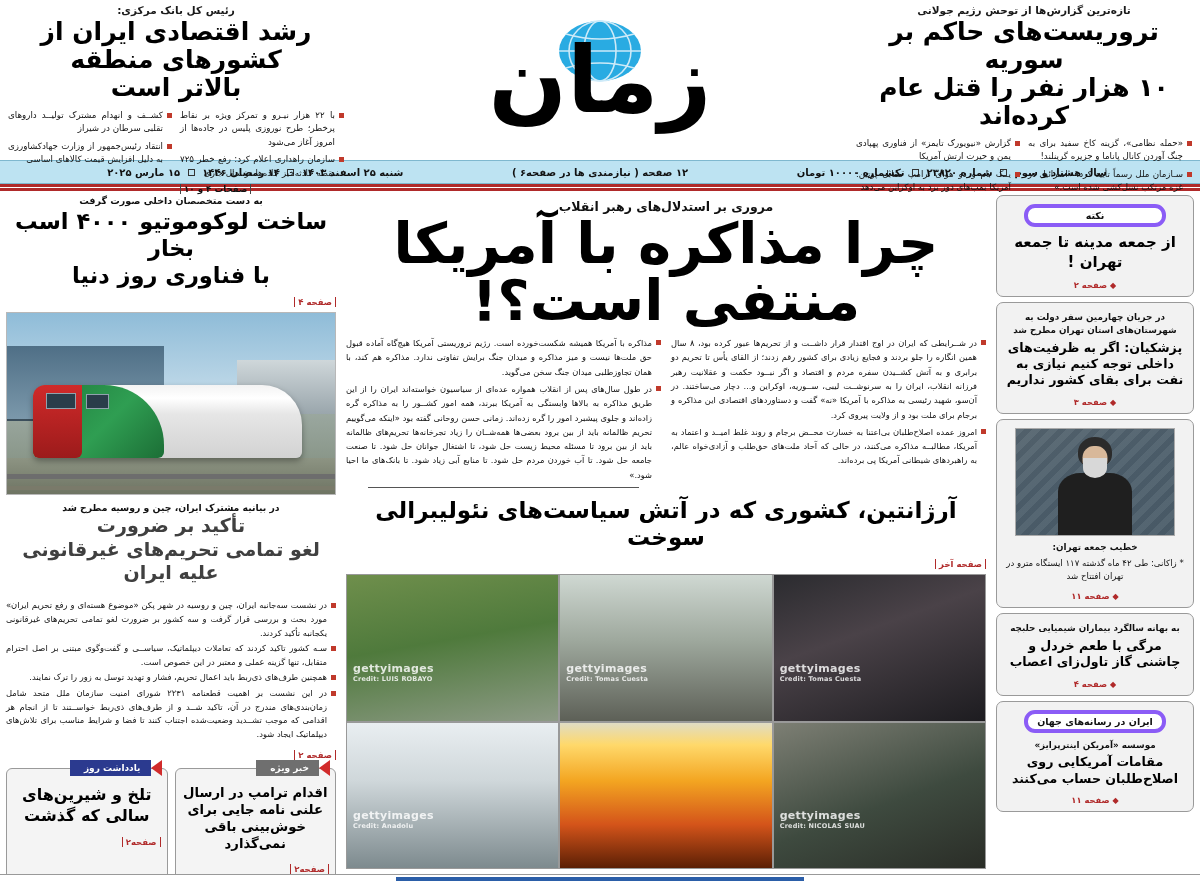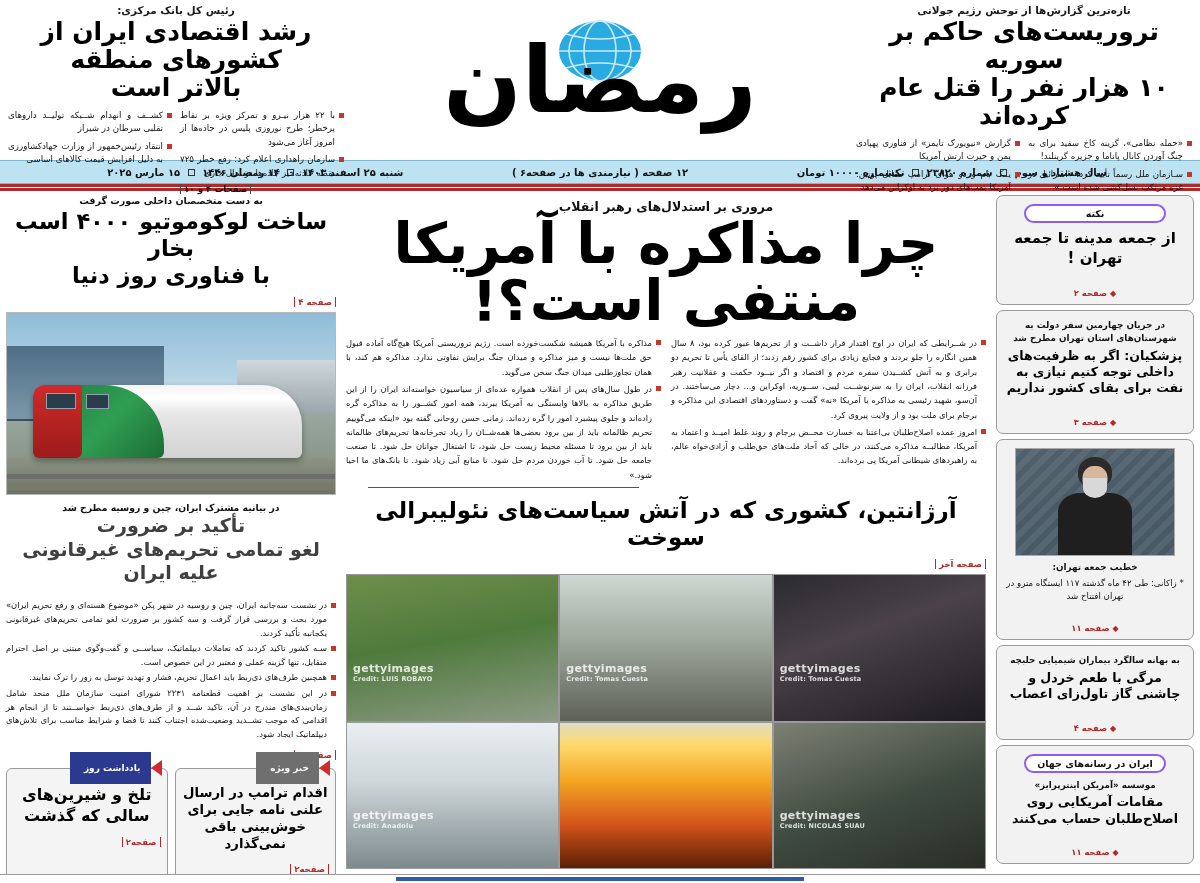--- a/index.html
+++ b/index.html
@@ -98,21 +98,21 @@
   .l-body { margin-top: 15px; }
   .l-bullet { font-size: 8.4px; line-height: 1.62; text-align: justify; color: #111;
               position: relative; padding-right: 9px; margin-bottom: 2px; }
   .l-bullet::before { content:""; position:absolute; right:0; top:4px; width:5px; height:5px; background:#c0392b; }
 
   
   .lowboxes { display: flex; gap: 7px; margin-top: 6px; }
   .lowbox { flex: 1; border: 1px solid #9a9a9a; border-radius: 6px; background:#f4f4f4; position: relative;
             padding: 16px 6px 4px 6px; min-height: 96px; }
   .tag { position: absolute; top: -9px; right: 6px; height: 16px; display: flex; align-items: center; }
-  .tag-label { color:#fff; font-size: 9px; font-weight: bold; padding: 2px 10px 2px 14px; height:32px;
+  .tag-label { color:#fff; font-size: 9px; font-weight: bold; padding: 2px 10px 2px 14px; height:16px;
                display:flex; align-items:center; }
   .tag-blue .tag-label { background: #2b3a8f; }
   .tag-gray .tag-label { background: #6f6f6f; }
   .tag-arrow { width:0; height:0; border-top: 8px solid transparent; border-bottom: 8px solid transparent;
                border-right: 11px solid #d12b2b; margin-right: -1px; }
   .lowbox-head { font-size: 16px; font-weight: bold; line-height: 1.28; text-align: center; color:#000; }
   .lowbox-head.sm { font-size: 13.2px; }
   .lowbox-ref { margin-top: 4px; }
 
   
@@ -140,27 +140,27 @@
   .p1 { background: linear-gradient(160deg,#2b2b2f 0%, #4a4248 40%, #1d1c20 100%); }
   .p2 { background: linear-gradient(180deg,#cfd8d2 0%, #9ea89d 45%, #5d6057 100%); }
   .p3 { background: linear-gradient(170deg,#6f8f4c 0%, #4f7a3c 45%, #8d9a86 100%); }
   .p4 { background: linear-gradient(160deg,#7d7f74 0%, #3e4a3f 55%, #2a2d27 100%); }
   .p5 { background: linear-gradient(0deg,#5b1f05 0%, #d4541a 30%, #f3a521 60%, #ffd96b 85%, #e0dcc4 100%); }
   .p6 { background: linear-gradient(180deg,#e9eef1 0%, #cfd7da 40%, #7d8a8e 100%); }
 
   
   .rbox { border: 1px solid #9a9a9a; border-radius: 7px; background:#f2f2f2; padding: 8px 7px 6px;
           position: relative; }
-  .rpill { border: 2px solid #8b5cf6; border-radius: 11px; background:#fff; font-size: 9.5px; font-weight: bold;
+  .rpill { border: 4px solid #8b5cf6; border-radius: 11px; background:#fff; font-size: 9.5px; font-weight: bold;
            text-align: center; padding: 2px 6px; width: 78%; margin: 0 auto 6px; color:#111; }
   .rkicker { font-size: 8.8px; font-weight: bold; text-align: center; color:#111; line-height:1.45; margin-bottom: 3px;}
   .rhead { font-size: 15px; font-weight: bold; text-align: center; line-height: 1.3; color:#000; }
   .rhead.sm { font-size: 12.6px; }
   .rsub { font-size: 8.6px; text-align: center; line-height: 1.5; color:#111; margin-top: 4px; }
-  .rref { text-align: center; margin-top: 20px; font-size: 8.4px; font-weight: bold; color:#b02a2a; }
+  .rref { text-align: center; margin-top: 8px; font-size: 8.4px; font-weight: bold; color:#b02a2a; }
   .rref .dia { color: #b02a2a; font-size: 8px; }
   .rphoto { height: 108px; border: 1px solid #aaa; margin: 0 auto 5px; width: 88%;
             background: linear-gradient(160deg,#6b5d4e 0%, #3a3a3a 45%, #2b2b2b 100%); position: relative; overflow:hidden;}
   .cleric-bg { position:absolute; inset:0; background:
        repeating-linear-gradient(135deg,#5b6f7d 0 6px,#4d6170 6px 12px); opacity:.85; }
   .cleric-head { position:absolute; left: 50%; top: 8%; transform: translateX(-50%);
        width: 34px; height: 30px; background:#2b2b2b; border-radius: 50% 50% 40% 40%; }
   .cleric-face { position:absolute; left: 50%; top: 16%; transform: translateX(-50%);
        width: 25px; height: 26px; background:#d8b89a; border-radius: 45%; }
   .cleric-beard{ position:absolute; left: 50%; top: 28%; transform: translateX(-50%);
@@ -202,36 +202,36 @@
         <svg class="globe" viewBox="0 0 84 62">
           <ellipse cx="42" cy="31" rx="41" ry="30" fill="#29abe2"></ellipse>
           <g stroke="#cdeaf8" stroke-width="1.6" fill="none">
             <ellipse cx="42" cy="31" rx="16" ry="30"></ellipse>
             <ellipse cx="42" cy="31" rx="31" ry="30"></ellipse>
             <line x1="1" y1="31" x2="83" y2="31"></line>
             <path d="M8 14 Q42 24 76 14"></path>
             <path d="M8 48 Q42 38 76 48"></path>
           </g>
         </svg>
-        <div class="logo-text">رمضان</div>
+        <div class="logo-text">زمان</div>
       </div>
     </div>
 
     <div class="mh-side">
       <div class="mh-kicker">رئیس کل بانک مرکزی:</div>
       <div class="mh-head">رشد اقتصادی ایران از کشورهای منطقه</div>
       <div class="mh-head">بالاتر است</div>
       <div class="mh-bullets">
         <div class="mh-bcol">
           <div class="mh-bullet">با ۲۲ هزار نیـرو و تمرکز ویژه بر نقاط پرخطر؛ طرح نوروزی پلیس در جاده‌ها از امروز آغاز می‌شود</div>
           <div class="mh-bullet">سازمان راهداری اعلام کرد: رفع خطر ۷۲۵ نقطه حادثه‌خیز جاده‌ها در سال جاری</div>
           <div class="mh-pageref"><span>صفحات ۴ و ۱۰</span></div>
         </div>
         <div class="mh-bcol">
-          <div class="mh-bullet">کشــف و انهدام شــبکه تولیــد داروهای تقلبی سرطان در شیراز</div>
+          <div class="mh-bullet">کشــف و انهدام مشترک تولیــد داروهای تقلبی سرطان در شیراز</div>
           <div class="mh-bullet">انتقاد رئیس‌جمهور از وزارت جهادکشاورزی به دلیل افزایش قیمت کالاهای اساسی</div>
         </div>
       </div>
     </div>
   </div>
 
   <div class="datebar">
     <div class="dsec left">
       <span>سال هشتاد و سوم</span>
       <span class="sq"></span>

